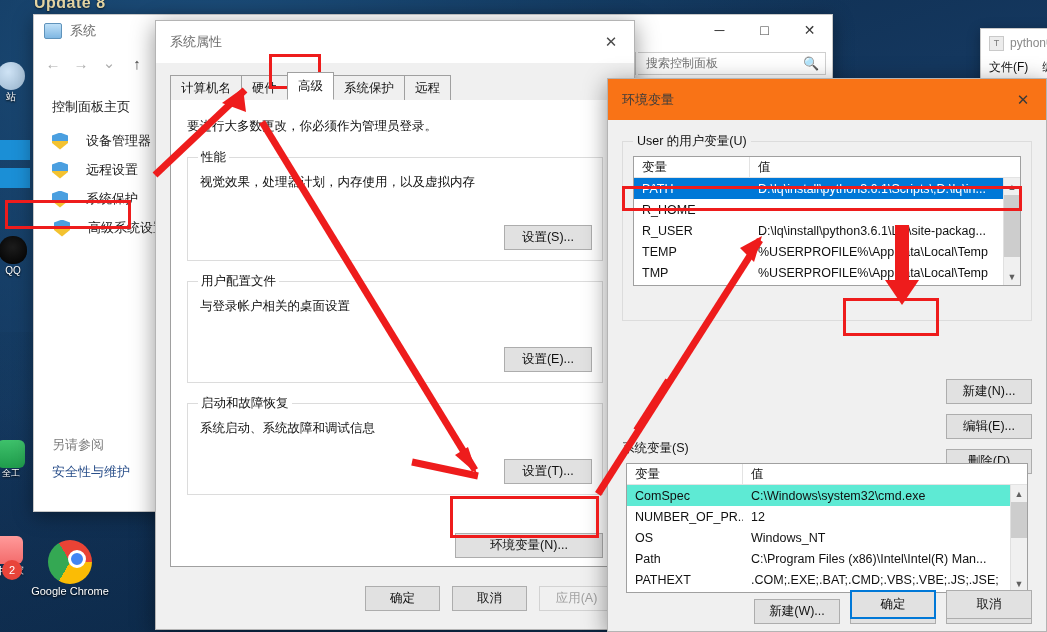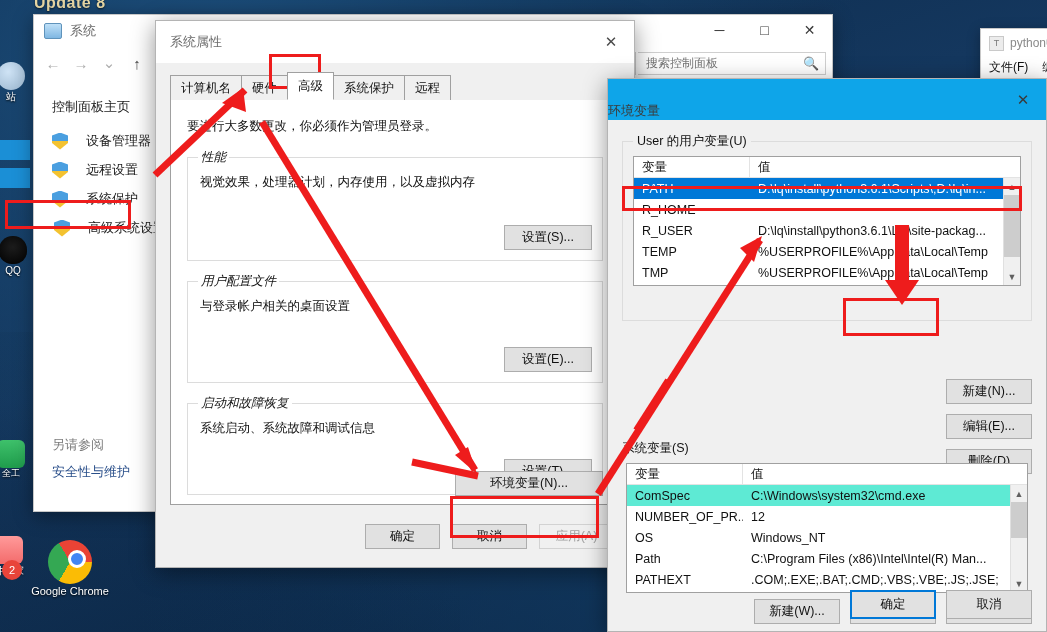--- a/index.html
+++ b/index.html
@@ -65,52 +65,52 @@
   #cp-side{position:absolute;left:0;top:65px;width:168px;bottom:0;background:#fff;
            padding:18px 0 0 18px;}
   .side-home{font-size:13px;color:#1a1a1a;margin-bottom:16px;}
   .side-item{display:flex;align-items:center;gap:18px;margin-bottom:11px;font-size:13px;color:#1a1a1a;}
   .shield{width:16px;height:17px;flex:0 0 16px;}
   .side-foot{position:absolute;left:18px;bottom:0;}
   .side-alsosee{color:#7b7b7b;font-size:13px;margin-bottom:9px;}
   .side-link{color:#2a4f8a;font-size:13px;}
 
   
-  #sysprop{left:155px;top:20px;width:480px;height:548px;background:#f0f0f0;border:1px solid #b4b4b4;
+  #sysprop{left:155px;top:20px;width:480px;height:610px;background:#f0f0f0;border:1px solid #b4b4b4;
            box-shadow:0 5px 22px rgba(0,0,0,.42);}
   #sysprop-title{height:42px;background:#fff;display:flex;align-items:center;padding-left:14px;}
   #sysprop-title .t{font-size:13px;color:#6c6c6c;}
   #sysprop-close{position:absolute;right:0;top:0;width:46px;height:42px;display:flex;
                  align-items:center;justify-content:center;color:#4a4a4a;font-size:15px;}
   .tabstrip{position:absolute;left:14px;top:52px;right:14px;height:28px;display:flex;
             align-items:flex-end;border-bottom:1px solid #a0a0a0;}
   .tab{height:25px;padding:0 10px;display:flex;align-items:center;font-size:12.5px;color:#111;
        border:1px solid #a0a0a0;border-bottom:none;background:#f0f0f0;margin-right:-1px;}
   .tab.active{background:#fff;height:28px;position:relative;z-index:2;
               border-bottom:1px solid #fff;}
   .tabpage{position:absolute;left:14px;top:79px;right:14px;bottom:62px;background:#fff;
            border:1px solid #a0a0a0;border-top:none;padding:18px 16px 0 16px;}
   .adminline{font-size:12.5px;color:#111;margin-bottom:14px;}
   fieldset.grp{border:1px solid #dcdcdc;margin:0 0 12px 0;padding:4px 10px 10px 10px;position:relative;}
-  fieldset.grp legend{font-size:12.5px;color:#111;padding:0 3px;font-style:italic;}
+  fieldset.grp legend{font-size:12.5px;color:#111;padding:0 3px;}
   .grp-desc{font-size:12.5px;color:#111;margin:4px 0 0 2px;}
   .btn{background:#e1e1e1;border:1px solid #adadad;font-size:12.5px;color:#111;
        padding:0 10px;height:25px;min-width:88px;font-family:inherit;
        display:inline-flex;align-items:center;justify-content:center;}
   .btn.dis{color:#a0a0a0;background:#f0f0f0;border-color:#d2d2d2;}
   .grp .btn{position:absolute;right:10px;bottom:10px;}
   #envvar-btn-wrap{position:absolute;right:16px;bottom:8px;}
   #sysprop-foot{position:absolute;left:0;right:0;bottom:0;height:62px;display:flex;
                 align-items:center;justify-content:flex-end;gap:12px;padding-right:20px;}
   #sysprop-foot .btn{min-width:75px;height:25px;}
 
   
   #envwin{left:607px;top:78px;width:440px;height:554px;background:#f0f0f0;border:1px solid #b4b4b4;
           box-shadow:0 5px 22px rgba(0,0,0,.42);}
-  #env-title{height:41px;background:#0ea5e9;display:flex;align-items:flex-end;}
+  #env-title{height:41px;background:#f97316;display:flex;align-items:center;padding-left:14px;}
   #env-title .t{font-size:13px;color:#3c3c3c;}
   #env-close{position:absolute;right:0;top:0;width:46px;height:41px;display:flex;
              align-items:center;justify-content:center;color:#3a3a3a;font-size:15px;}
   .envgrp{position:absolute;left:14px;right:14px;border:1px solid #dcdcdc;}
   .envgrp > .lg{position:absolute;top:-9px;left:10px;background:#f0f0f0;padding:0 4px;
                 font-size:12.5px;color:#111;}
   .lv{position:absolute;left:10px;right:10px;top:14px;border:1px solid #a0a0a0;background:#fff;
       display:flex;flex-direction:column;}
   .lv-head{display:flex;height:21px;border-bottom:1px solid #e3e3e3;flex:0 0 21px;}
   .lv-head .c1{width:116px;padding:2px 0 0 8px;font-size:12.5px;color:#111;border-right:1px solid #e3e3e3;}

